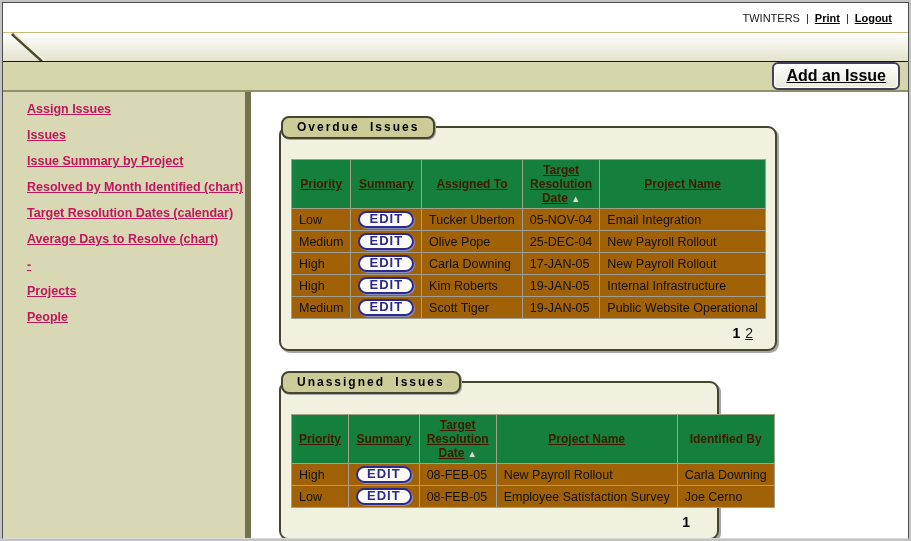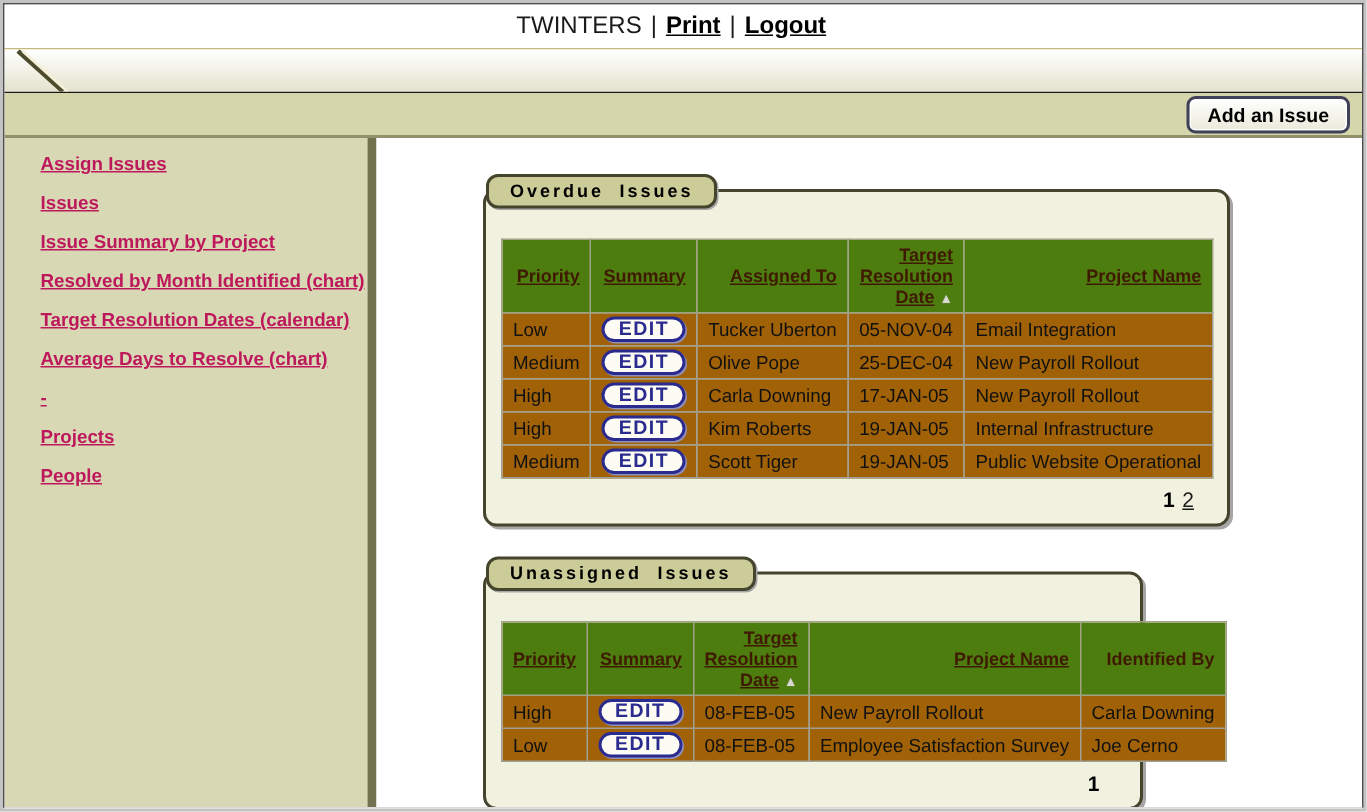--- a/index.html
+++ b/index.html
@@ -17,85 +17,84 @@
     width:100%; height:100%;
     border:1px solid #4d4d4d;
     border-bottom-color:#d9d9d9;
     background:#ffffff;
     display:flex; flex-direction:column;
     overflow:hidden;
   }
   
   .topbar {
     height:29px; background:#ffffff;
-    display:flex; align-items:center; justify-content:center;
-    padding-right:16px; font-size:16px; color:#1a1a1a; flex:0 0 auto;
+    display:flex; align-items:center; justify-content:flex-end;
+    padding-right:16px; font-size:11px; color:#1a1a1a; flex:0 0 auto;
   }
   .topbar .sep { margin:0 6px; color:#1a1a1a; }
   .topbar a.chrome-link { color:#000; font-weight:bold; text-decoration:underline; cursor:pointer; }
   .goldline { height:1px; background:#c9b97a; flex:0 0 auto; }
   .band {
     height:28px; flex:0 0 auto;
     background:linear-gradient(#ffffff, #e3e3cd);
     position:relative;
   }
   .band svg { position:absolute; left:6px; top:0; }
   .blackline { height:1px; background:#161616; flex:0 0 auto; }
   .olive-band {
     height:30px; flex:0 0 auto;
     background:#d6d6ac;
     border-bottom:2px solid #90906a;
     display:flex; align-items:center; justify-content:flex-end;
     padding-right:8px;
   }
   .add-btn {
     font-family:"Liberation Sans", sans-serif;
-    font-size:13px; font-weight:bold; color:#000;
+    font-size:16px; font-weight:bold; color:#000;
     background:linear-gradient(#ffffff,#e9e9da);
     border:2px solid #41415a; border-radius:6px;
     box-shadow:inset 0 0 0 1px #ffffff;
-    padding:3px 12px; cursor:pointer;
+    padding:3px 12px; cursor:pointer;text-decoration:underline;
   }
   
   .main { flex:1 1 auto; display:flex; min-height:0; }
   .sidebar {
     width:242px; flex:0 0 auto; background:#d8d8b4;
     padding:11px 10px 0 24px;
   }
   .sidebar a {
     display:block; margin-bottom:13px; line-height:13px;
     font-size:12.5px; font-weight:bold; color:#be185d;
     text-decoration:underline; cursor:pointer; white-space:nowrap;
   }
   .sidebar-divider { width:6px; flex:0 0 auto; background:#72724f; }
   .content { flex:1 1 auto; background:#ffffff; position:relative; padding:0 0 0 28px; }
   
   .panel {
     position:relative; background:#f1f1e0;
     border:2px solid #45452e; border-radius:9px;
     box-shadow:2px 2px 0 #a6a6a6;
     padding:31px 10px 6px 10px;
-    margin-left:43px;
   }
   .panel-1 { margin-top:34px; width:498px; }
   .panel-2 { margin-top:30px; width:440px; }
   .panel-tab {
     position:absolute; top:-12px; left:0px;
     background:#cccc99; border:2px solid #45452e; border-radius:8px;
     padding:2px 14px 3px 14px;
     font-size:12px; font-weight:bold; color:#000;
     letter-spacing:2px; word-spacing:5px; white-space:nowrap;
     box-shadow:1px 1px 0 #a6a6a6;
   }
   
   table.report { border-collapse:collapse; margin-left:0px; }
   table.report th {
-    background:#4d7c0f; border:1px solid #a2a287;
+    background:#15803d; border:1px solid #a2a287;
     font-size:12px; font-weight:bold; color:#3f1a00;
-    text-align:right; padding:3px 7px; vertical-align:middle;
+    text-align:center; padding:3px 7px; vertical-align:middle;
   }
   table.report th span.collink { text-decoration:underline; cursor:pointer; }
   table.report th span.colplain { text-decoration:none; }
   table.report td {
     background:#a16207; border:1px solid #9f9f93;
     font-size:12.5px; color:#111; padding:2px 7px;
     height:21px; white-space:nowrap; vertical-align:middle;
   }
   .sort-icon { font-size:9px; color:#d9d9cf; text-shadow:0 0 1px #9a9a8a; }
   .edit-btn {

